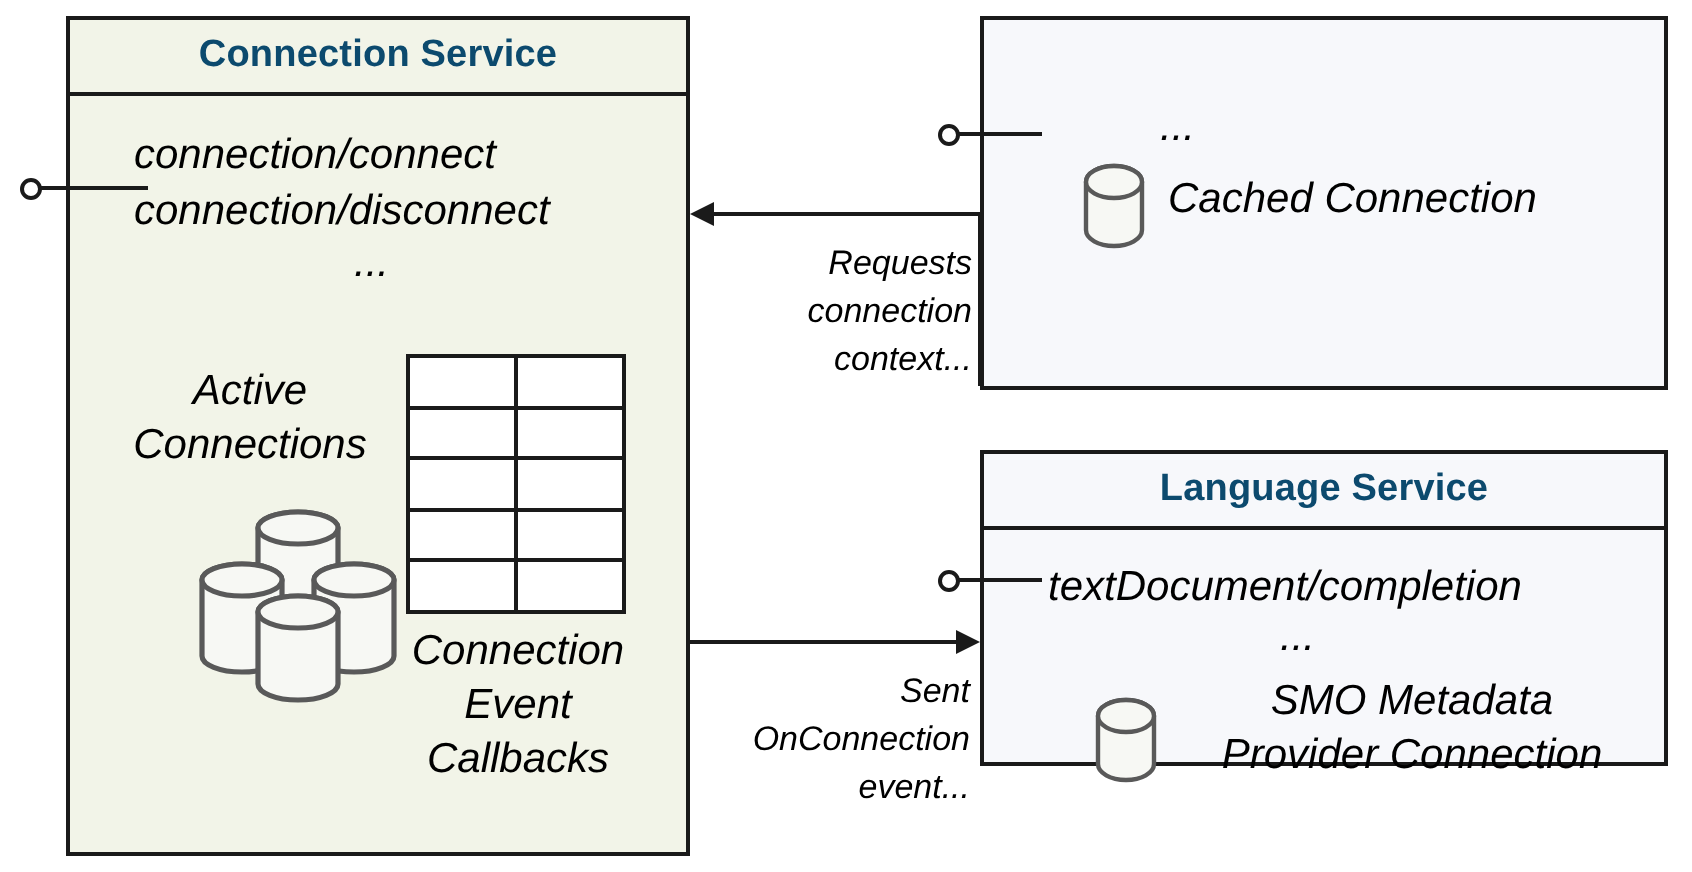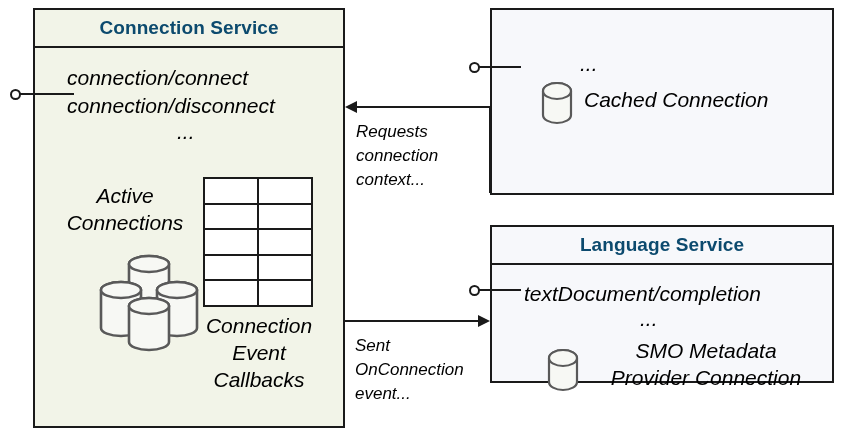--- a/index.html
+++ b/index.html
@@ -109,21 +109,21 @@
   }
   .arrow-left  { border-top: 6px solid transparent; border-bottom: 6px solid transparent; border-right: 12px solid #1a1a1a; }
   .arrow-right { border-top: 6px solid transparent; border-bottom: 6px solid transparent; border-left: 12px solid #1a1a1a; }
 
   .conn-label {
     position: absolute;
     font-style: italic;
     font-size: 17px;
     line-height: 24px;
     color: #000000;
-    text-align: left;
+    text-align: right;
     white-space: pre-line;
   }
 
   
   .artifact-label {
     position: absolute;
     font-size: 21px;
     line-height: 27px;
     color: #000000;
     text-align: center;

